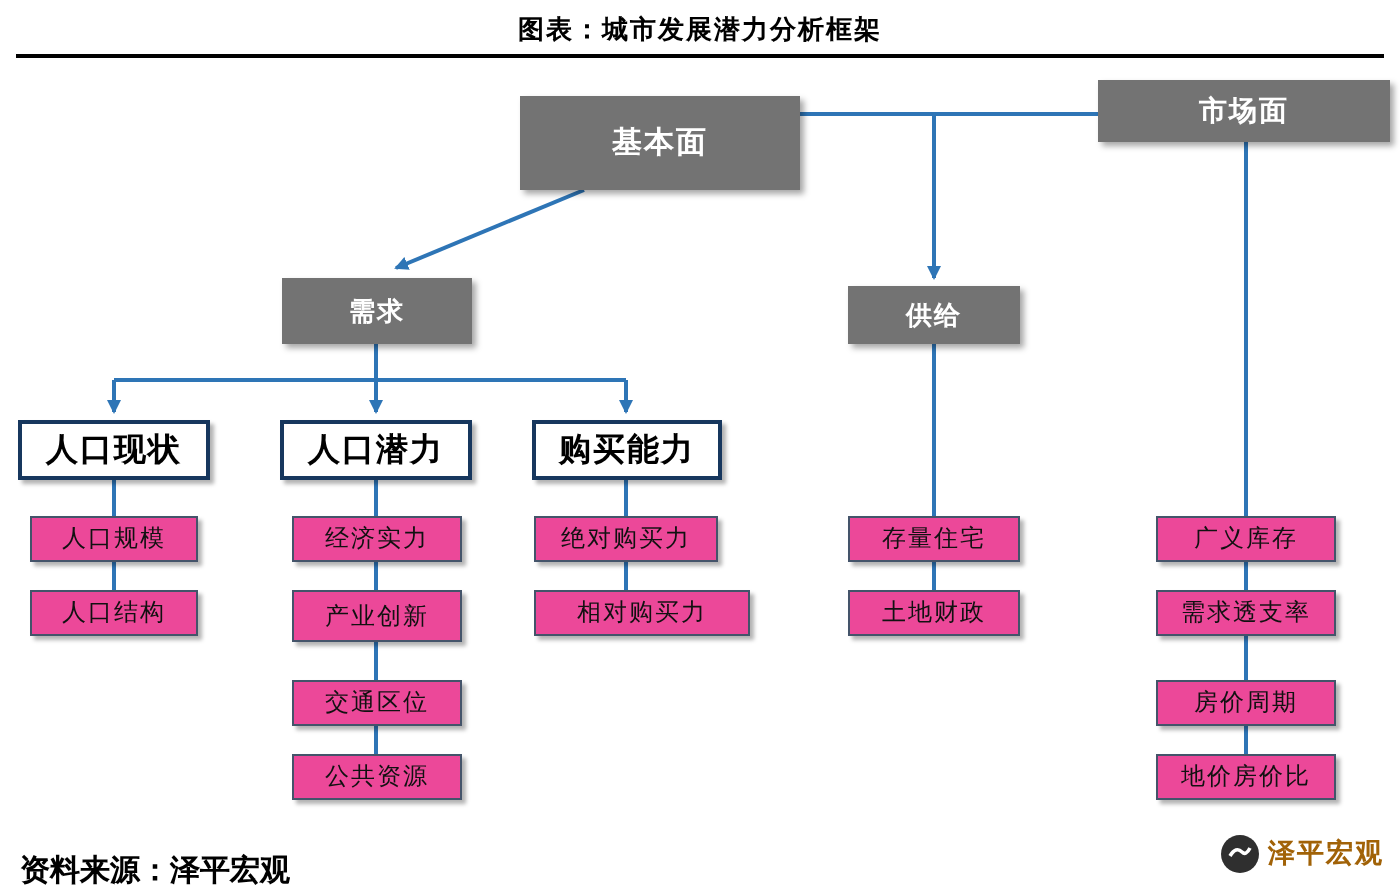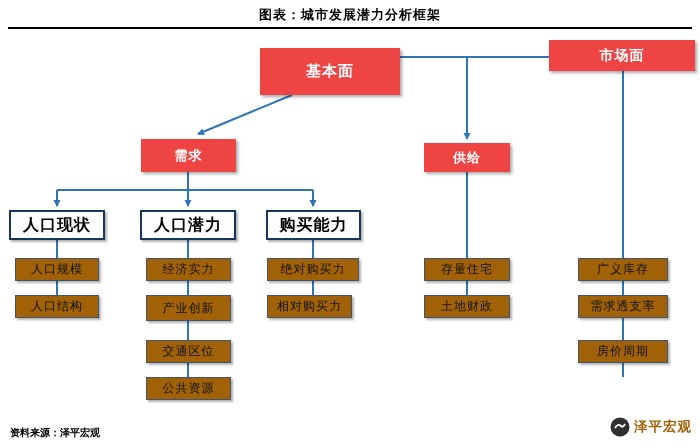--- a/index.html
+++ b/index.html
@@ -12,36 +12,36 @@
     font-size:13px;font-weight:bold;color:#000;letter-spacing:1px;
   }
   .title-rule{
     position:absolute;top:27px;left:8px;right:8px;height:2px;background:#000;
   }
   .node{
     position:absolute;display:flex;align-items:center;justify-content:center;
     box-sizing:border-box;text-align:center;letter-spacing:1px;
   }
   .n1{
-    background:#ef4444;color:#fff;font-weight:bold;
+    background:#737373;color:#fff;font-weight:bold;
     box-shadow:2px 2px 3px rgba(0,0,0,0.35);
   }
   .n3{
     background:#fff;border:2px solid #17375e;color:#000;font-weight:bold;font-size:16px;
     box-shadow:2px 2px 2px rgba(0,0,0,0.3);
   }
   .n4{
-    background:#a16207;border:1px solid #44546a;color:#111;font-size:12px;
+    background:#ec4899;border:1px solid #44546a;color:#111;font-size:12px;
     box-shadow:2px 2px 2px rgba(0,0,0,0.3);
   }
   .connectors{position:absolute;top:0;left:0;width:700px;height:448px;}
   .source-note{
     position:absolute;left:10px;top:426px;
     font-family:"Liberation Serif","DejaVu Serif",serif;
-    font-weight:bold;font-size:10px;color:#000;text-align:right;
+    font-weight:bold;font-size:15px;color:#000;text-align:right;
   }
   .watermark{
     position:absolute;right:8px;top:417px;display:flex;align-items:center;gap:4px;
   }
   .watermark-text{
     font-size:13.5px;font-weight:bold;color:#a16207;letter-spacing:1px;
   }
 </style>
 </head>
 <body>
@@ -101,28 +101,29 @@
 
   <div class="node n4" style="left:15px;top:258px;width:84px;height:23px;">人口规模</div>
   <div class="node n4" style="left:15px;top:295px;width:84px;height:23px;">人口结构</div>
 
   <div class="node n4" style="left:146px;top:258px;width:85px;height:23px;">经济实力</div>
   <div class="node n4" style="left:146px;top:295px;width:85px;height:26px;">产业创新</div>
   <div class="node n4" style="left:146px;top:340px;width:85px;height:23px;">交通区位</div>
   <div class="node n4" style="left:146px;top:377px;width:85px;height:23px;">公共资源</div>
 
   <div class="node n4" style="left:267px;top:258px;width:92px;height:23px;">绝对购买力</div>
-  <div class="node n4" style="left:267px;top:295px;width:85px;height:23px;">相对购买力</div>
+  <div class="node n4" style="left:267px;top:295px;width:108px;height:23px;">相对购买力</div>
 
   <div class="node n4" style="left:424px;top:258px;width:86px;height:23px;">存量住宅</div>
   <div class="node n4" style="left:424px;top:295px;width:86px;height:23px;">土地财政</div>
 
   <div class="node n4" style="left:578px;top:258px;width:90px;height:23px;">广义库存</div>
   <div class="node n4" style="left:578px;top:295px;width:90px;height:23px;">需求透支率</div>
   <div class="node n4" style="left:578px;top:340px;width:90px;height:23px;">房价周期</div>
+  <div class="node n4" style="left:578px;top:377px;width:90px;height:23px;">地价房价比</div>
 
   <div class="source-note">资料来源：泽平宏观</div>
 
   <div class="watermark">
     <span style="display:inline-block;line-height:0;">
       <svg width="20" height="20" viewBox="0 0 20 20">
         <circle cx="10" cy="10" r="9.5" fill="#2f2f2f"></circle>
         <path d="M5 11 Q8 6 11 9 Q13 11 15 7" stroke="#ffffff" stroke-width="1.8" fill="none"></path>
       </svg>
     </span>

